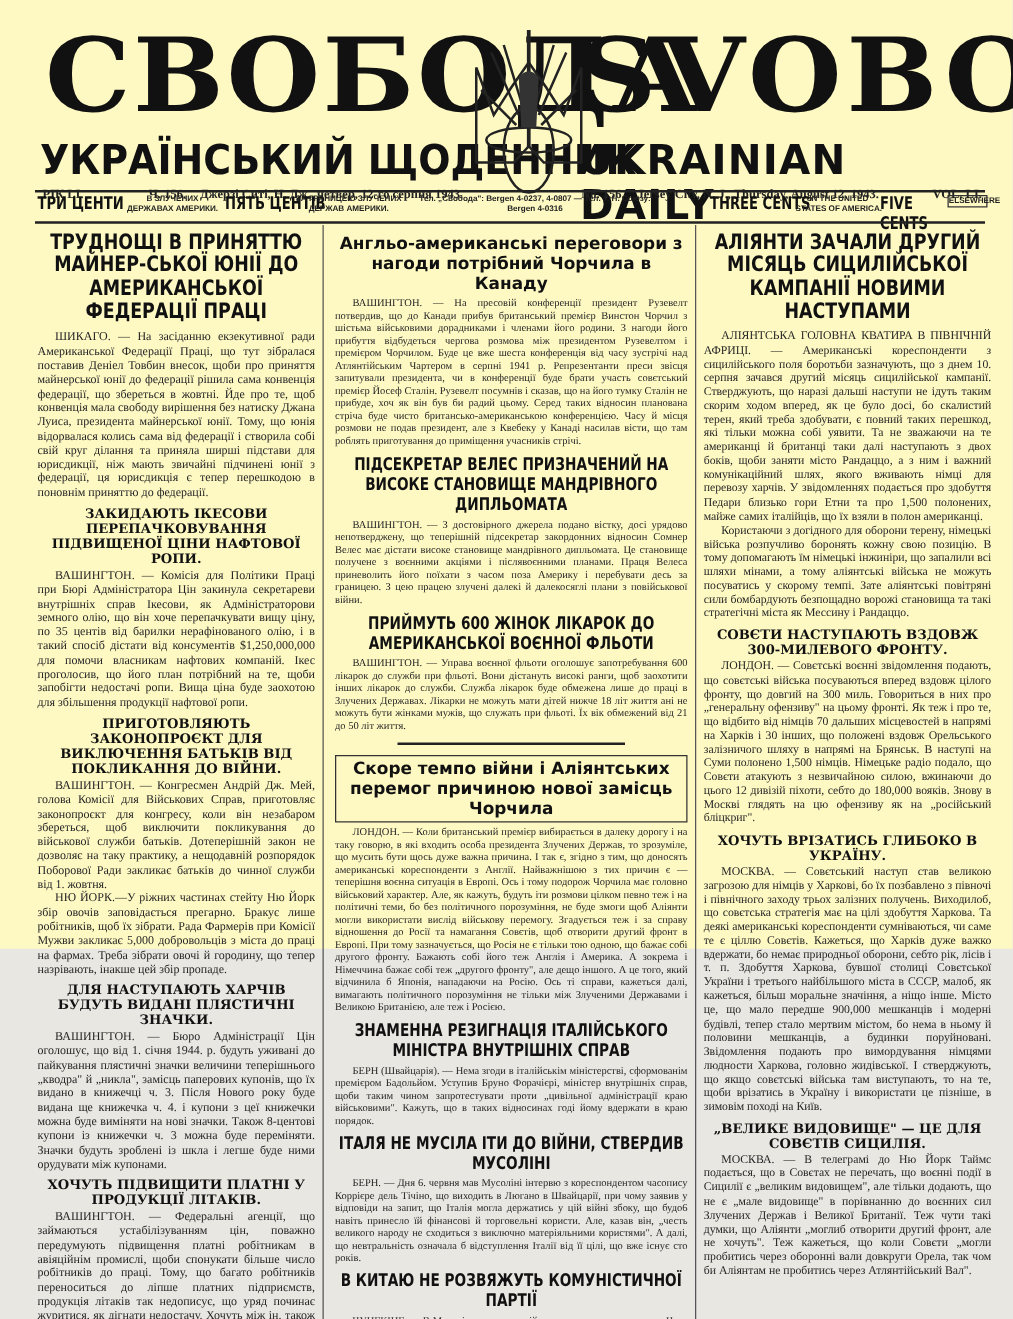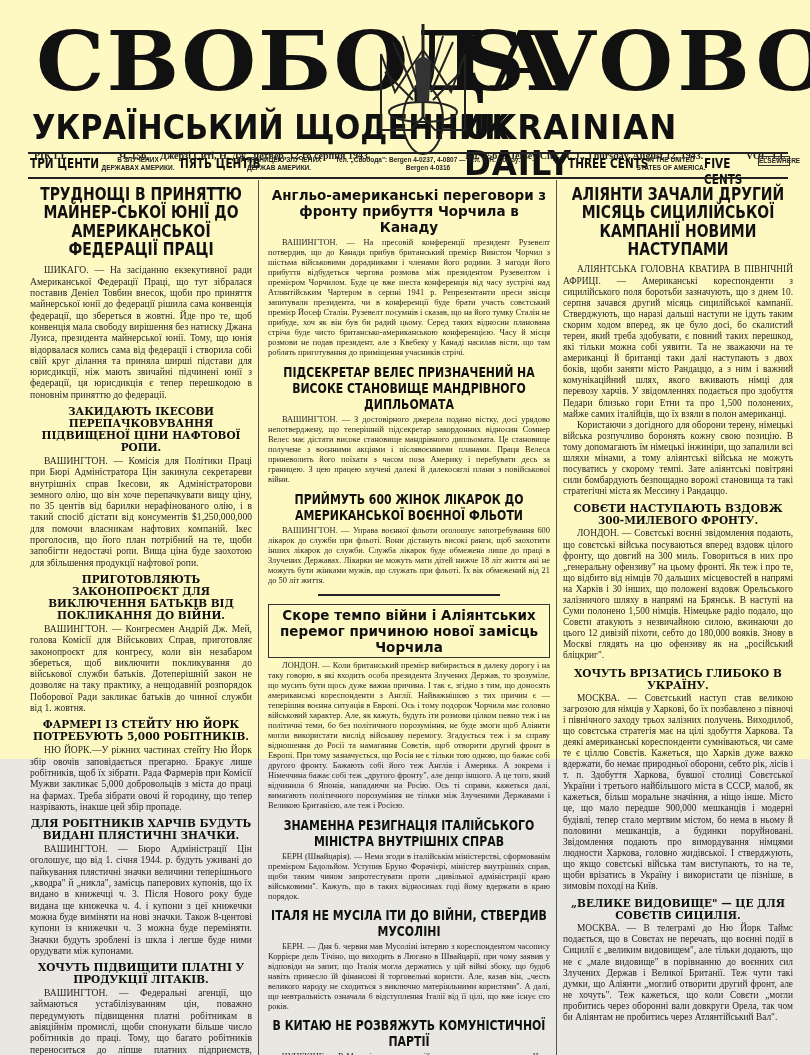--- a/index.html
+++ b/index.html
@@ -84,37 +84,36 @@
     <p>ШИКАГО. — На засіданню екзекутивної ради Американської Федерації Праці, що тут зібралася поставив Деніел Товбин внесок, щоби про приняття майнерської юнії до федерації рішила сама конвенція федерації, що збереться в жовтні. Йде про те, щоб конвенція мала свободу вирішення без натиску Джана Луиса, президента майнерської юнії. Тому, що юнія відорвалася колись сама від федерації і створила собі свій круг ділання та приняла ширші підстави для юрисдикції, ніж мають звичайні підчинені юнії з федерації, ця юрисдикція є тепер перешкодою в поновнім приняттю до федерації.</p>
     <div>
       <div class="h-sub">ЗАКИДАЮТЬ ІКЕСОВИ ПЕРЕПАЧКОВУВАННЯ ПІДВИЩЕНОЇ ЦІНИ НАФТОВОЇ РОПИ.</div>
       <p>ВАШИНГТОН. — Комісія для Політики Праці при Бюрі Адміністратора Цін закинула секретареви внутрішніх справ Ікесови, як Адміністраторови земного олію, що він хоче перепачкувати вищу ціну, по 35 центів від барилки нерафінованого олію, і в такий спосіб дістати від консументів $1,250,000,000 для помочи власникам нафтових компаній. Ікес проголосив, що його план потрібний на те, щоби запобігти недостачі ропи. Вища ціна буде заохотою для збільшення продукції нафтової ропи.</p>
     </div>
     <div>
       <div class="h-sub">ПРИГОТОВЛЯЮТЬ ЗАКОНОПРОЄКТ ДЛЯ ВИКЛЮЧЕННЯ БАТЬКІВ ВІД ПОКЛИКАННЯ ДО ВІЙНИ.</div>
       <p>ВАШИНГТОН. — Конгресмен Андрій Дж. Мей, голова Комісії для Військових Справ, приготовляє законопроєкт для конгресу, коли він незабаром збереться, щоб виключити покликування до військової служби батьків. Дотеперішній закон не дозволяє на таку практику, а нещодавній розпорядок Поборової Ради закликає батьків до чинної служби від 1. жовтня.</p>
     </div>
     <div>
-      <div class="h-sub">ФАРМЕРІ ІЗ СТЕЙТУ НЮ ЙОРК ПОТРЕБУЮТЬ 5,000 РОБІТНИКІВ.</div>
       <p>НЮ ЙОРК.—У ріжних частинах стейту Ню Йорк збір овочів заповідається прегарно. Бракує лише робітників, щоб їх зібрати. Рада Фармерів при Комісії Мужви закликає 5,000 добровольців з міста до праці на фармах. Треба зібрати овочі й городину, що тепер назрівають, інакше цей збір пропаде.</p>
     </div>
     <div>
-      <div class="h-sub">ДЛЯ РОБІТНИКІВ ХАРЧІВ БУДУТЬ ВИДАНІ ПЛЯСТИЧНІ ЗНАЧКИ.</div>
+      <div class="h-sub">ДЛЯ НАСТУПАЮТЬ ХАРЧІВ БУДУТЬ ВИДАНІ ПЛЯСТИЧНІ ЗНАЧКИ.</div>
       <p>ВАШИНГТОН. — Бюро Адміністрації Цін оголошує, що від 1. січня 1944. р. будуть уживані до пайкування плястичні значки величини теперішнього „кводра" й „никла", замісць паперових купонів, що їх видано в книжечці ч. 3. Після Нового року буде видана ще книжечка ч. 4. і купони з цеї книжечки можна буде виміняти на нові значки. Також 8-центові купони із книжечки ч. 3 можна буде переміняти. Значки будуть зроблені із шкла і легше буде ними орудувати між купонами.</p>
     </div>
     <div>
       <div class="h-sub">ХОЧУТЬ ПІДВИЩИТИ ПЛАТНІ У ПРОДУКЦІЇ ЛІТАКІВ.</div>
       <p>ВАШИНГТОН. — Федеральні агенції, що займаються устабілізуванням цін, поважно передумують підвищення платні робітникам в авіяційнім промислі, щоби спонукати більше число робітників до праці. Тому, що багато робітників переноситься до ліпше платних підприємств, продукція літаків так недописує, що уряд починає журитися, як дігнати недостачу. Хочуть між ін. також дати право першенства для матеріялів і транспорту до летунських фабрик.</p>
     </div>
 
   </div>
 
   <div class="col col2" style="font-size:8.4px;line-height:10px;">
     <div>
-      <div class="h-round">Англьо-американські переговори з фронту прибуття Чорчила в Канаду</div>
+      <div class="h-round">Англьо-американські переговори з нагоди потрібний Чорчила в Канаду</div>
       <p>ВАШИНГТОН. — На пресовій конференції президент Рузевелт потвердив, що до Канади прибув британський премієр Винстон Чорчил з шістьма військовими дорадниками і членами його родини. З нагоди його прибуття відбудеться чергова розмова між президентом Рузевелтом і премієром Чорчилом. Буде це вже шеста конференція від часу зустрічі над Атлянтійським Чартером в серпні 1941 р. Репрезентанти преси звісця запитували президента, чи в конференції буде брати участь совєтський премієр Йосеф Сталін. Рузевелт посумнів і сказав, що на його тумку Сталін не прибуде, хоч як він був би радий цьому. Серед таких відносин планована стріча буде чисто британсько-американською конференцією. Часу й місця розмови не подав президент, але з Квебеку у Канаді насилав вісти, що там роблять приготування до приміщення учасників стрічі.</p>
     </div>
     <div>
       <div class="h-mid" style="margin-top:6px;">ПІДСЕКРЕТАР ВЕЛЕС ПРИЗНАЧЕНИЙ НА ВИСОКЕ СТАНОВИЩЕ МАНДРІВНОГО ДИПЛЬОМАТА</div>
       <p>ВАШИНГТОН. — З достовірного джерела подано вістку, досі урядово непотверджену, що теперішній підсекретар закордонних відносин Сомнер Велес має дістати високе становище мандрівного дипльомата. Це становище получене з воєнними акціями і післявоєнними планами. Праця Велеса приневолить його поїхати з часом поза Америку і перебувати десь за границею. З цею працею злучені далекі й далекосяглі плани з повійськової війни.</p>
     </div>
     <div>
       <div class="h-mid" style="margin-top:6px;">ПРИЙМУТЬ 600 ЖІНОК ЛІКАРОК ДО АМЕРИКАНСЬКОЇ ВОЄННОЇ ФЛЬОТИ</div>
       <p>ВАШИНГТОН. — Управа воєнної фльоти оголошує запотребування 600 лікарок до служби при фльоті. Вони дістануть високі ранги, щоб заохотити інших лікарок до служби. Служба лікарок буде обмежена лише до праці в Злучених Державах. Лікарки не можуть мати дітей нижче 18 літ життя ані не можуть бути жінками мужів, що служать при фльоті. Їх вік обмежений від 21 до 50 літ життя.</p>
     </div>

